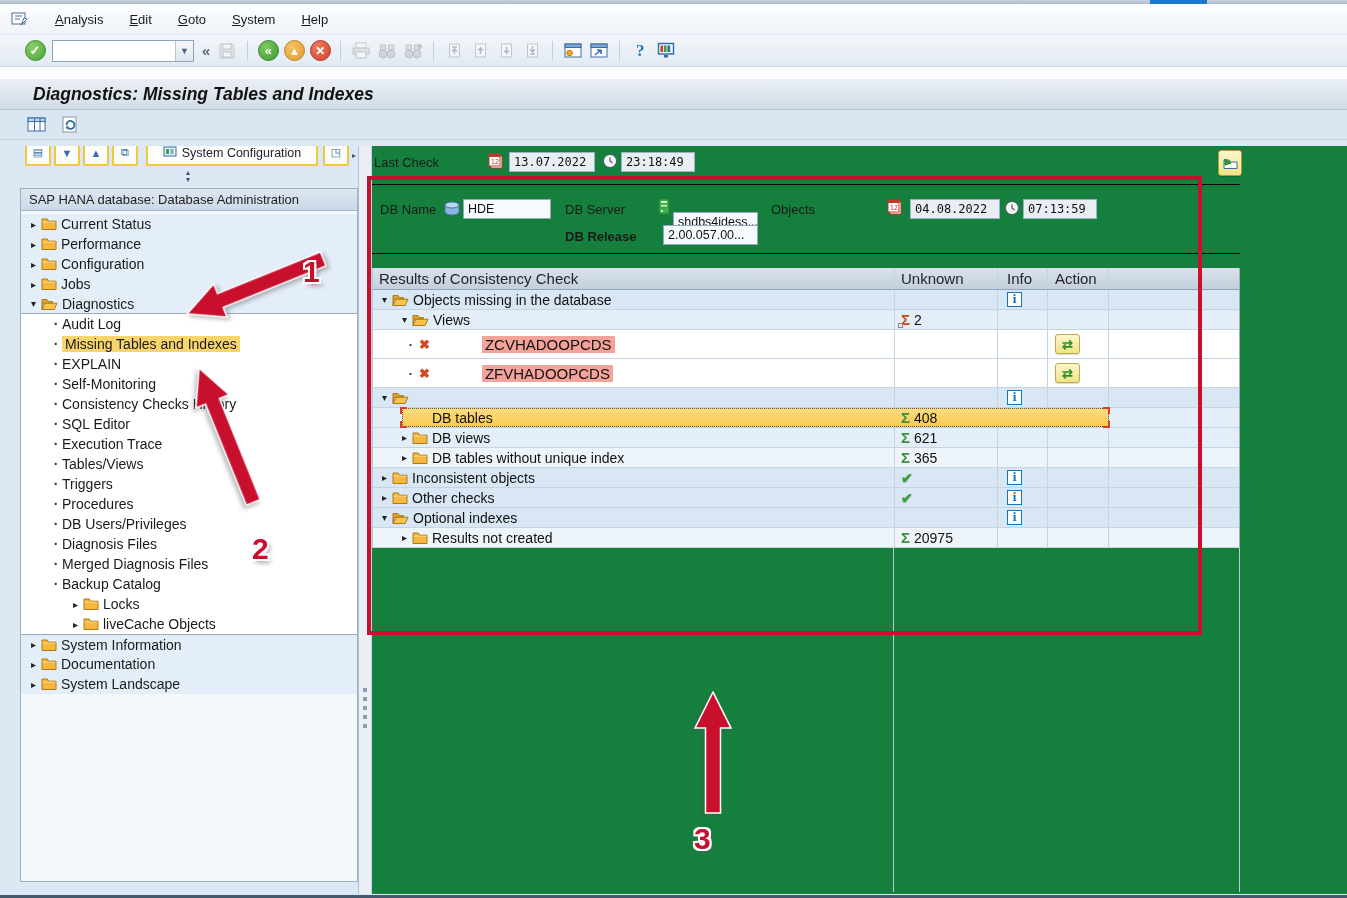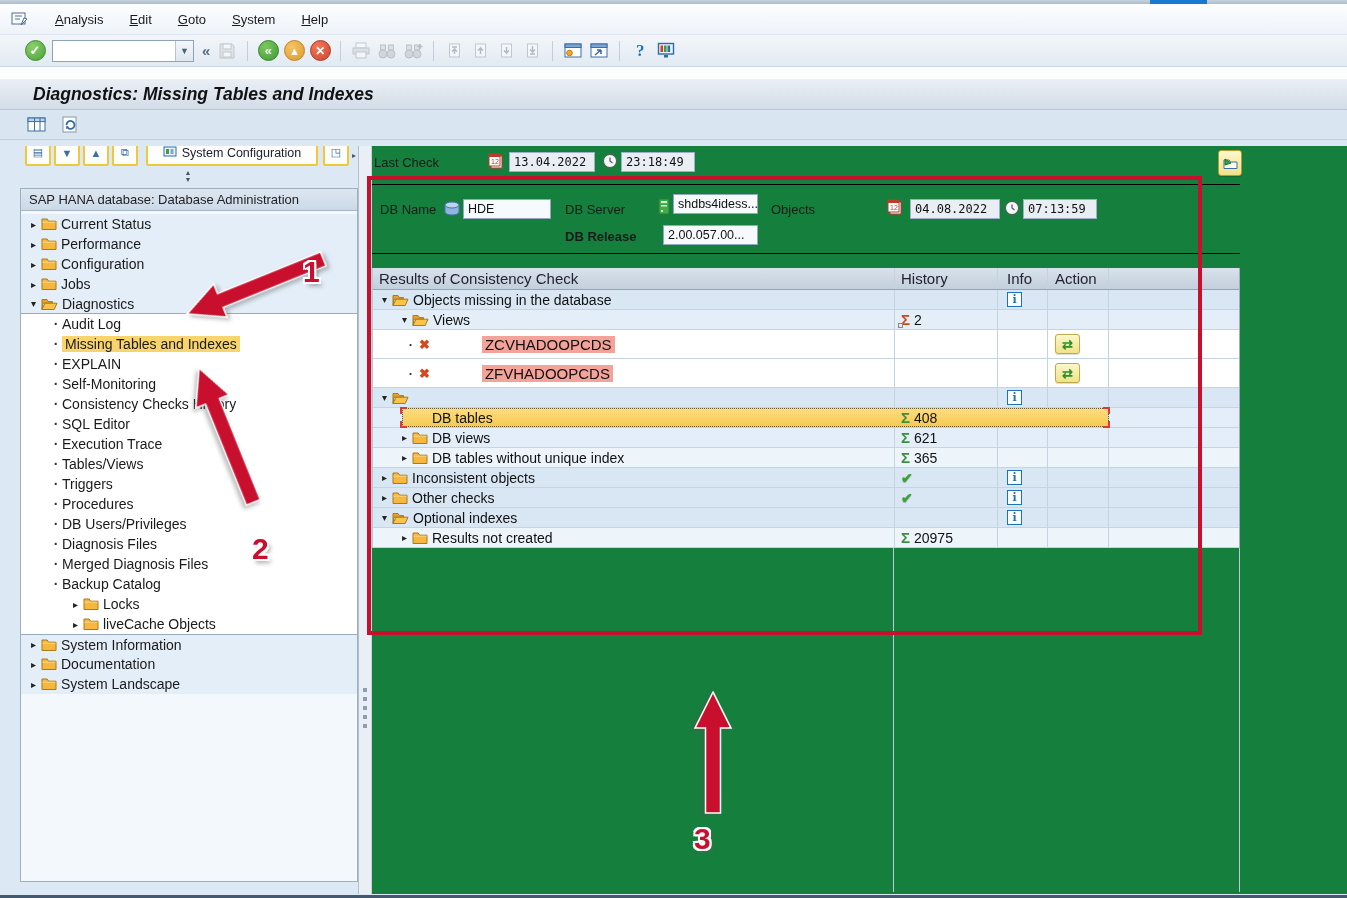--- a/index.html
+++ b/index.html
@@ -463,21 +463,21 @@
   </div>
 
   <div class="rightpanel">
     <span class="fieldlabel" style="left:2px;top:9px;">Last Check</span>
     <svg class="miniicon" style="left:116px;top:7px;" width="15" height="16" viewBox="0 0 15 16">
         <rect x="3" y="3" width="11" height="12" fill="#fff" stroke="#c0392b"></rect>
         <rect x="1" y="1" width="11" height="12" fill="#fff" stroke="#c0392b"></rect>
         <rect x="1" y="1" width="11" height="3" fill="#c0392b"></rect>
         <text x="3" y="11" font-size="7" fill="#c0392b" font-family="Liberation Sans">12</text>
       </svg>
-    <span class="dfield" style="left:137px;top:6px;width:86px;">13.04.2022</span>
+    <span class="dfield" style="left:137px;top:6px;width:86px;">13.07.2022</span>
     <svg class="miniicon" style="left:230px;top:7px;" width="16" height="16" viewBox="0 0 16 16">
         <circle cx="8" cy="8" r="6.5" fill="#f4f7fa" stroke="#555"></circle>
         <path d="M8 4.5 V8 l2.5 2" stroke="#555" fill="none" stroke-width="1.2"></path>
       </svg>
     <span class="dfield" style="left:249px;top:6px;width:74px;">23:18:49</span>
 
     <div class="blackline" style="top:38px;"></div>
 
     <span class="fieldlabel" style="left:8px;top:56px;">DB Name</span>
     <svg class="miniicon" style="left:71px;top:55px;" width="18" height="15" viewBox="0 0 18 15">
@@ -486,21 +486,21 @@
       </svg>
     <span class="dfield wfield" style="left:91px;top:53px;width:88px;">HDE</span>
 
     <span class="fieldlabel" style="left:193px;top:56px;">DB Server</span>
     <svg class="miniicon" style="left:286px;top:52px;" width="12" height="17" viewBox="0 0 12 17">
         <rect x="1" y="1" width="10" height="15" fill="#3fae49" stroke="#2a7c32"></rect>
         <rect x="3" y="3" width="6" height="2" fill="#d9f2dc"></rect>
         <rect x="3" y="7" width="6" height="1.5" fill="#d9f2dc"></rect>
         <circle cx="4" cy="13" r="1" fill="#fff"></circle>
       </svg>
-    <span class="dfield wfield" style="left:301px;top:48px;width:85px;">shdbs4idess...</span>
+    <span class="dfield wfield" style="left:301px;top:66px;width:85px;">shdbs4idess...</span>
 
     <span class="fieldlabel" style="left:399px;top:56px;">Objects</span>
     <svg class="miniicon" style="left:515px;top:53px;" width="15" height="16" viewBox="0 0 15 16">
         <rect x="3" y="3" width="11" height="12" fill="#fff" stroke="#c0392b"></rect>
         <rect x="1" y="1" width="11" height="12" fill="#fff" stroke="#c0392b"></rect>
         <rect x="1" y="1" width="11" height="3" fill="#c0392b"></rect>
         <text x="3" y="11" font-size="7" fill="#c0392b" font-family="Liberation Sans">12</text>
       </svg>
     <span class="dfield" style="left:538px;top:53px;width:90px;">04.08.2022</span>
     <svg class="miniicon" style="left:632px;top:54px;" width="16" height="16" viewBox="0 0 16 16">
@@ -520,21 +520,21 @@
           <path d="M3 3 L9 7 L3 9 Z" fill="#3aa23a" stroke="#1f7a28"></path>
         </svg>
     </div>
 
     <div class="rtable">
       <div class="rheader">
         <div class="cell c-name" style="padding-left:6px;">
             <span>Results of Consistency Check</span>
           </div>
         <div class="cell c-sum">
-            <span>History</span>
+            <span>Unknown</span>
           </div>
         <div class="cell c-info">
             <span>Info</span>
           </div>
         <div class="cell c-act">
             <span>Action</span>
           </div>
         <div class="cell c-x"></div>
       </div>
       <div id="result-rows">

